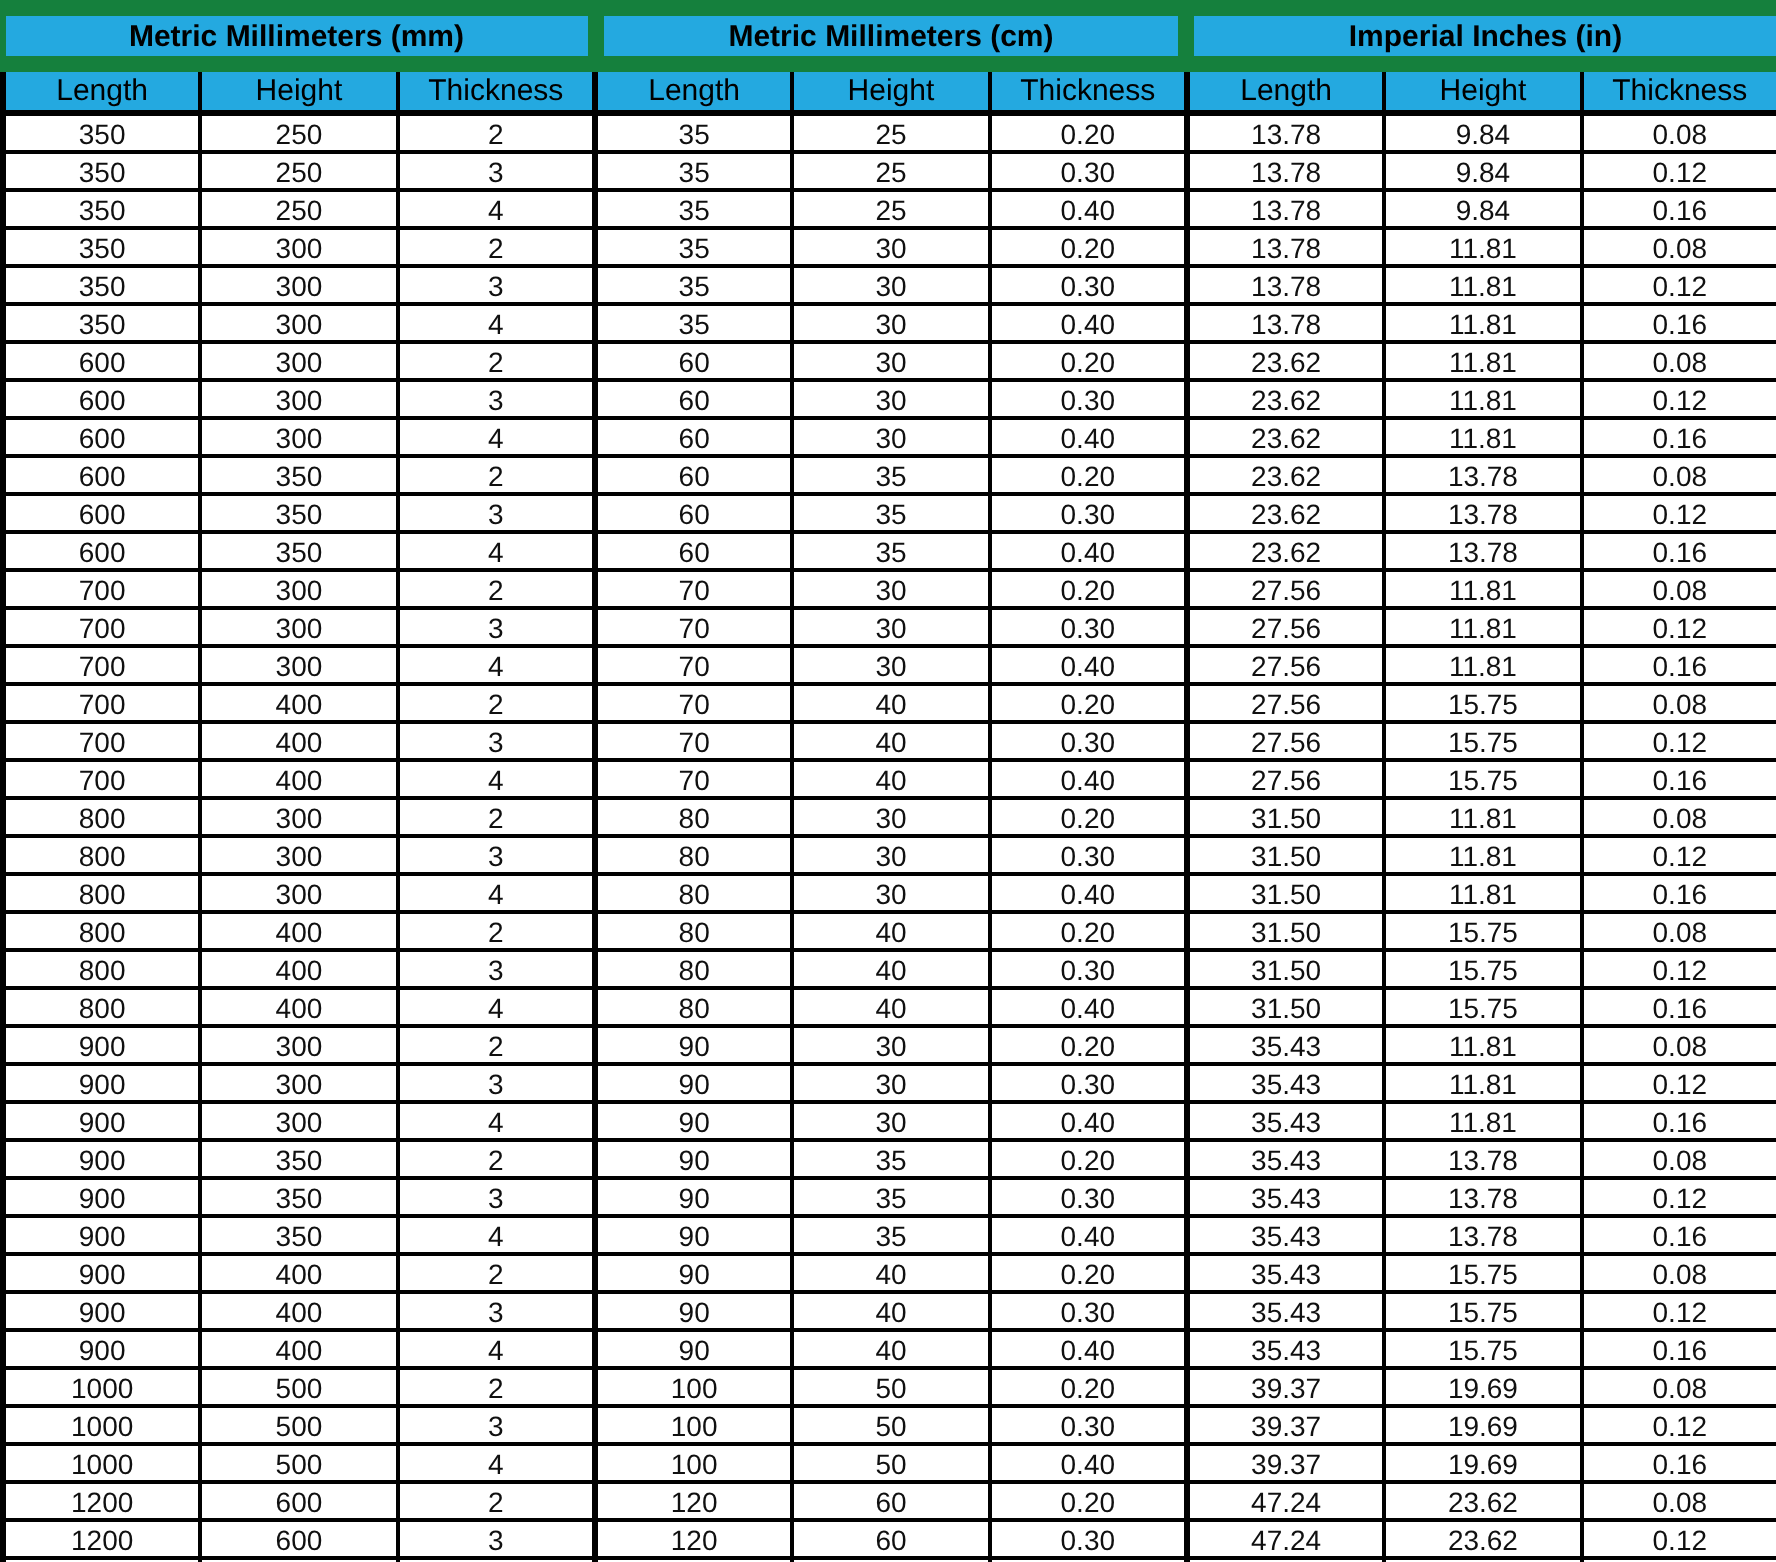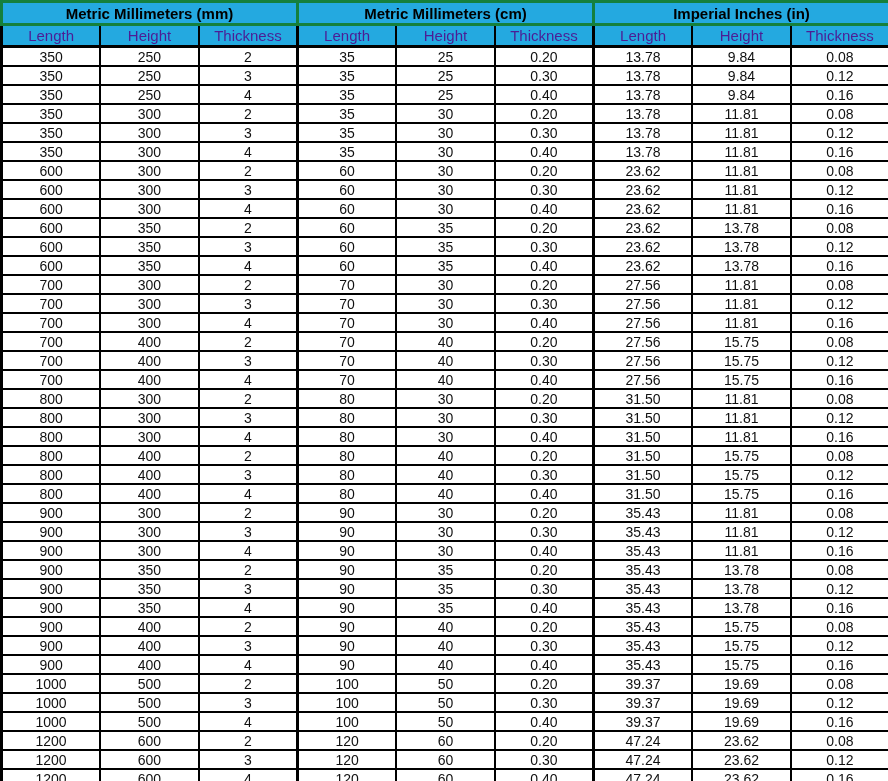--- a/index.html
+++ b/index.html
@@ -22,25 +22,25 @@
     vertical-align: middle;
     overflow: hidden;
     white-space: nowrap;
   }
   th.group-title {
     background: #24a9e0;
     color: #000000;
     font-weight: bold;
     font-size: 15px;
     height: 20px;
-    border: 3px solid #15803d;
+    border: 8px solid #15803d;
   }
   th.sub-header {
     background: #24a9e0;
-    color: #4c1d95;
+    color: #000000;
     font-weight: normal;
     font-size: 15px;
     height: 19px;
     border: 2px solid #000000;
     border-bottom-width: 3px;
   }
   td.data-cell {
     background: #ffffff;
     color: #101010;
     font-size: 14px;

